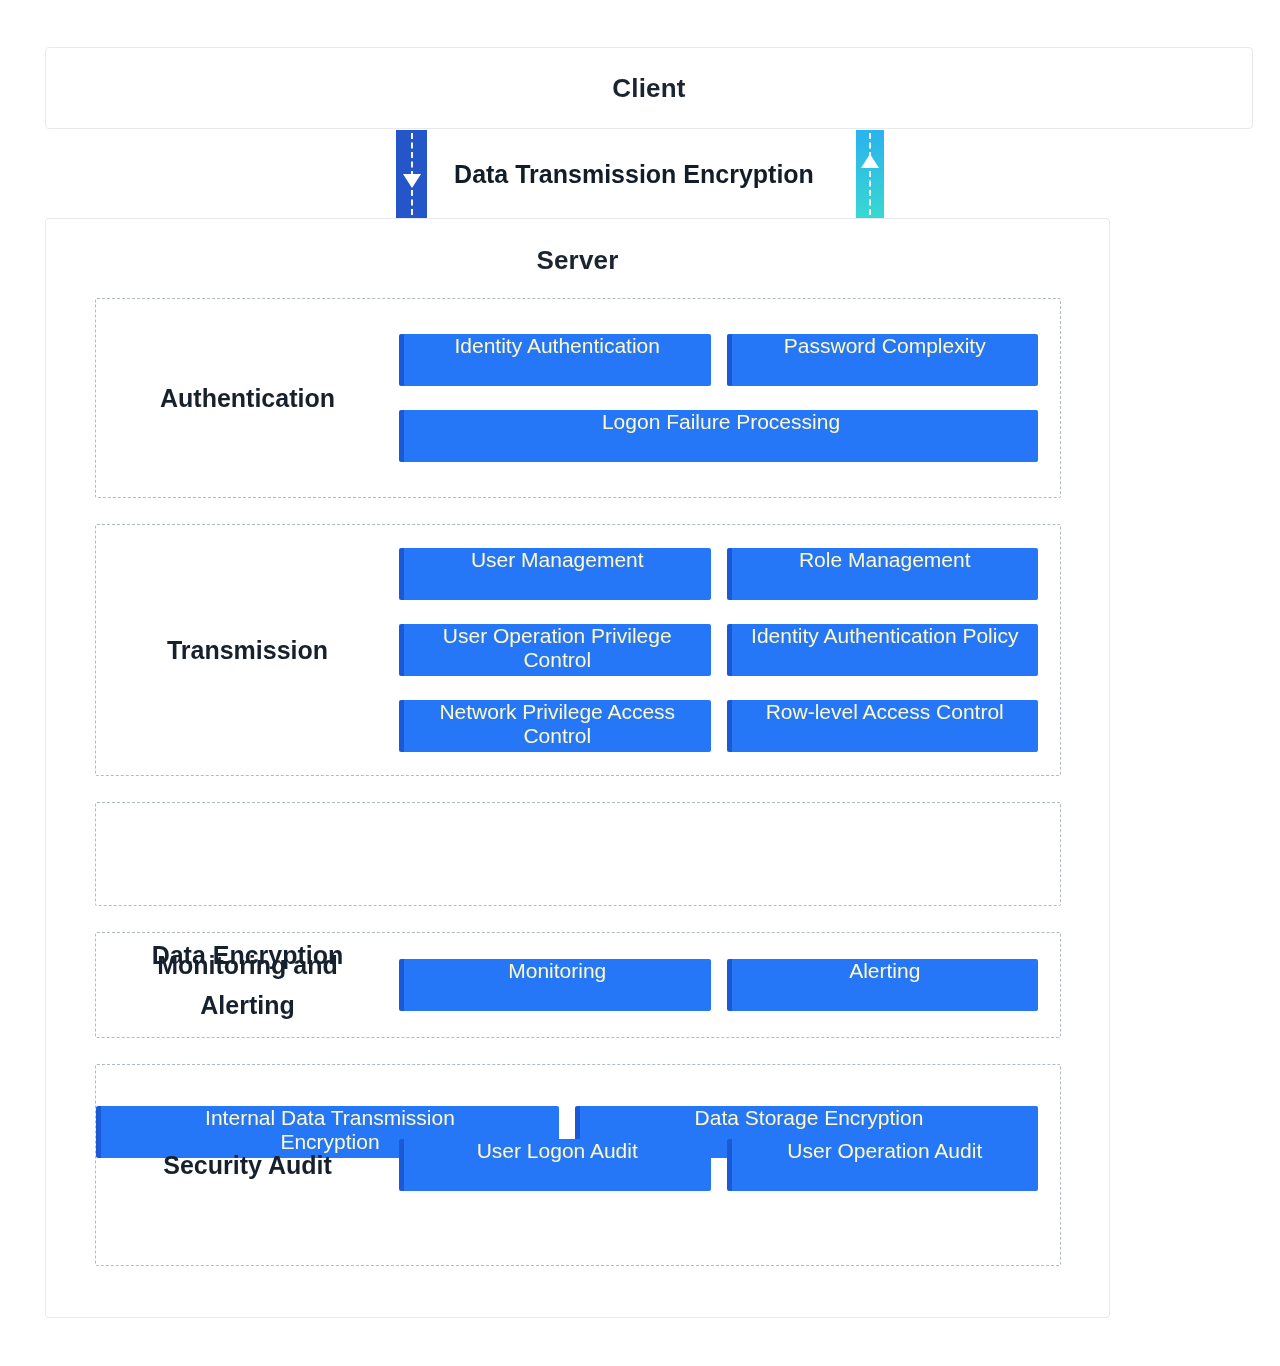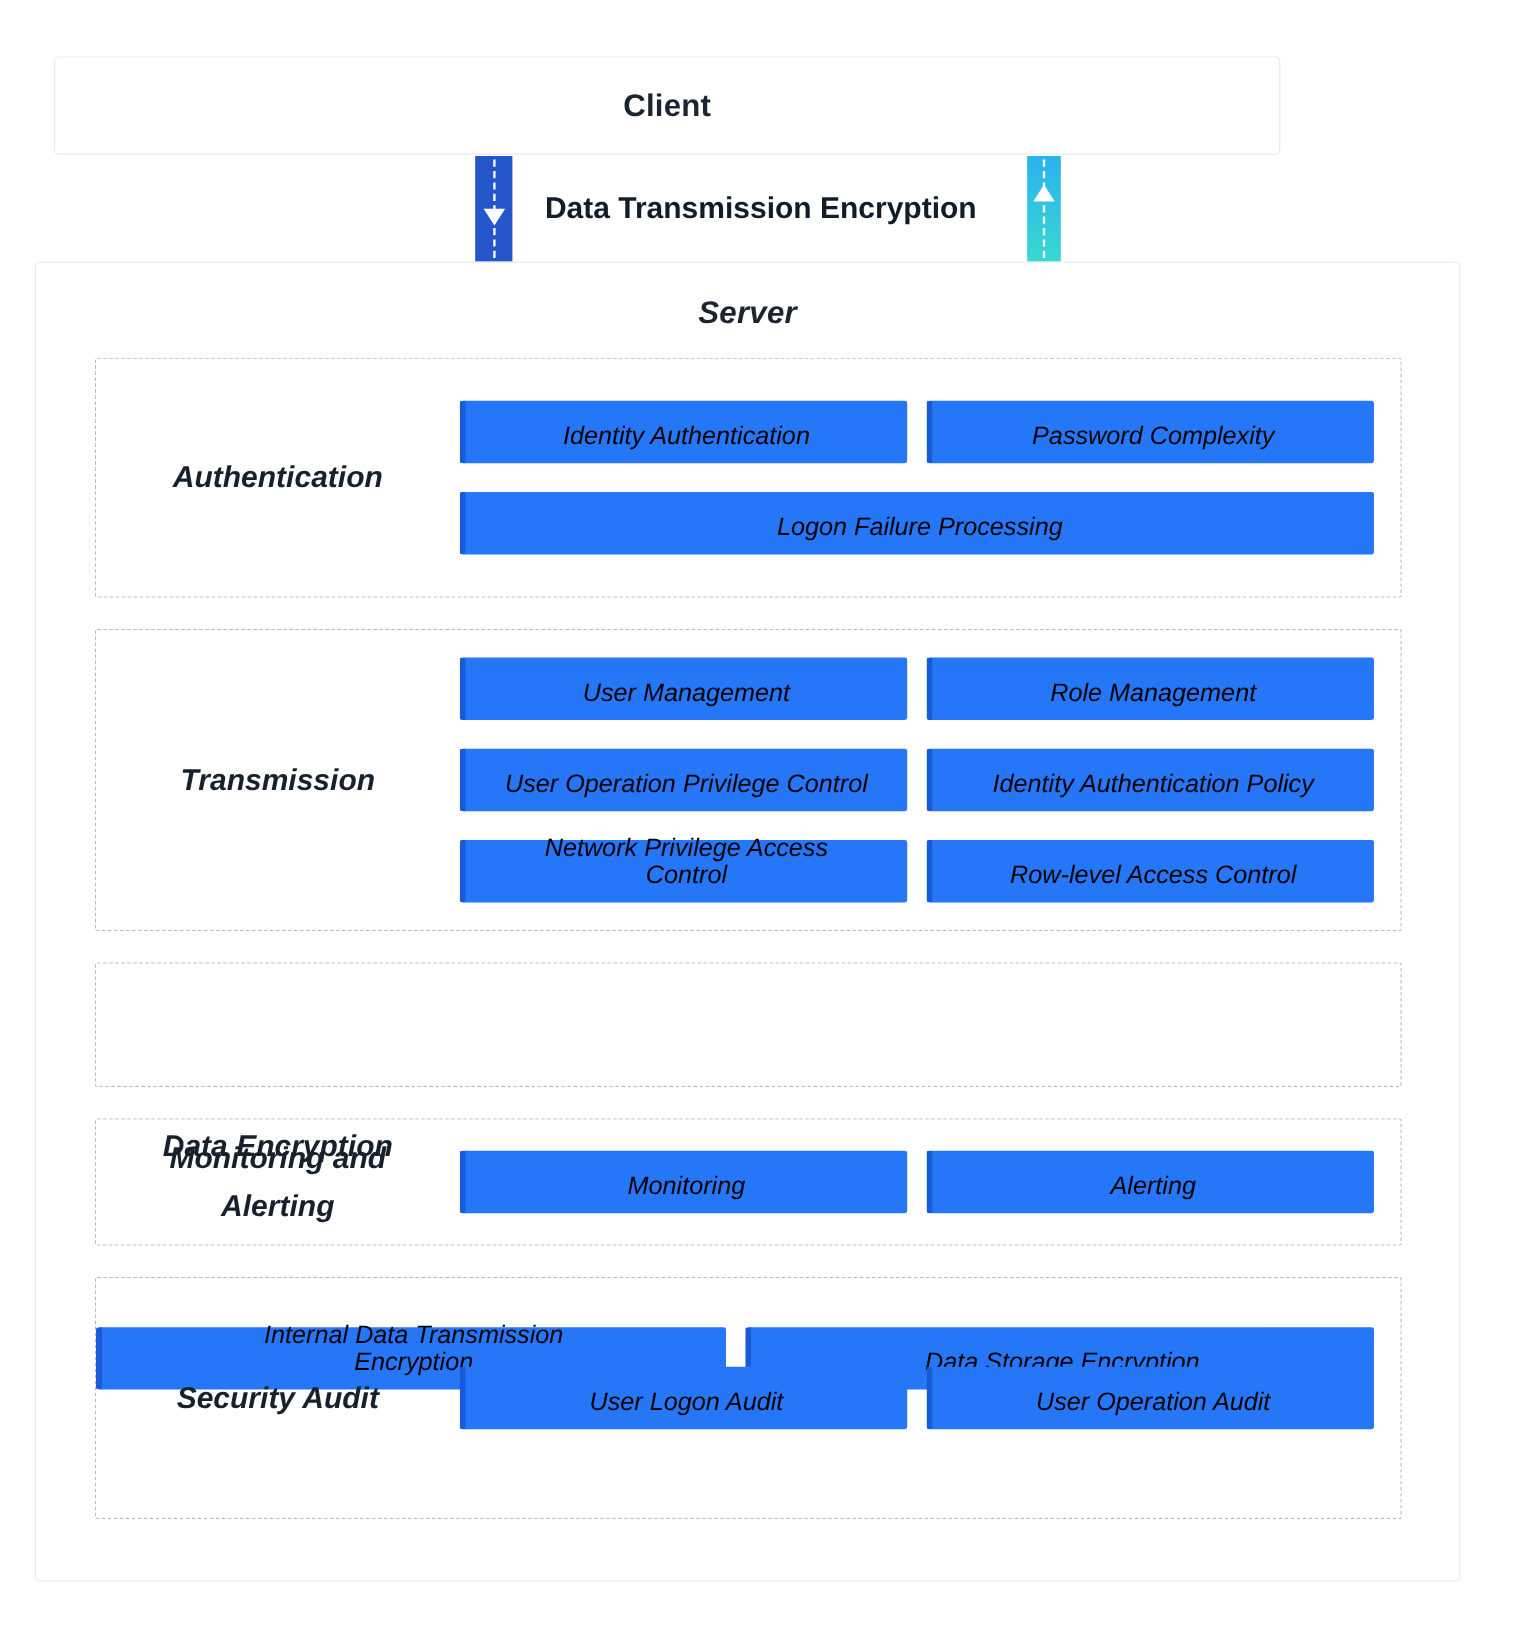--- a/index.html
+++ b/index.html
@@ -12,21 +12,21 @@
     position: relative;
     overflow: hidden;
   }
   .box {
     position: absolute;
     background: #ffffff;
     border: 1px solid #e6eaf0;
     border-radius: 4px;
   }
   #client-box {
-    left: 45px; top: 47px; width: 1022px; height: 82px;
+    left: 45px; top: 47px; width: 1208px; height: 82px;
     display: flex; align-items: center; justify-content: center;
   }
   .big-title { font-size: 26px; font-weight: 600; color: #1b2430; letter-spacing: 0.2px; }
 
   
   .arrow { position: absolute; }
   #arrow-down {
     left: 396px; top: 130px; width: 31px; height: 88px;
     background: var(--arrow-down-blue, #2456c9);
   }
@@ -50,21 +50,21 @@
     border-left: 9px solid transparent; border-right: 9px solid transparent;
     border-bottom: 14px solid #ffffff;
   }
   #link-label {
     position: absolute; left: 427px; top: 130px; width: 414px; height: 88px;
     display: flex; align-items: center; justify-content: center;
     font-size: 25px; font-weight: 700; color: #121d2a;
   }
 
   
-  #server-box { left: 29px; top: 218px; width: 1188px; height: 1100px; font-style: italic; }
+  #server-box { left: 45px; top: 218px; width: 1065px; height: 1100px; }
   #server-title { text-align: center; padding-top: 26px; font-size: 26px; font-weight: 600; color: #1b2430; }
   #server-sections { margin: 22px 48px 0 49px; }
 
   .section {
     display: flex;
     border: 1px dashed #b2bac6;
     border-radius: 2px;
     margin-bottom: 26px;
     background: #ffffff;
   }
@@ -89,26 +89,26 @@
     column-gap: 16px;
     row-gap: 24px;
     align-content: center;
     padding-right: 22px;
   }
   .feature-button {
     height: 52px;
     background: var(--button-blue, #2577f8);
     border-left: 5px solid var(--button-edge, #1a5ad7);
     border-radius: 2px;
-    color: #000000;
+    color: #fef9c3;
     font-size: 21px;
-    display: flex; align-items: flex-end; justify-content: center;
+    display: flex; align-items: flex-start; justify-content: center;
     text-align: center;
     line-height: 1.12;
-    padding: 10px 8px;
+    padding: 0 8px;
   }
   .feature-button.full { grid-column: 1 / -1; }
   .feature-button.two-line span { display: inline-block; max-width: 280px; }
 </style>
 </head>
 <body>
 
 <div class="box" id="client-box">
   <div class="big-title">Client</div>
 </div>

